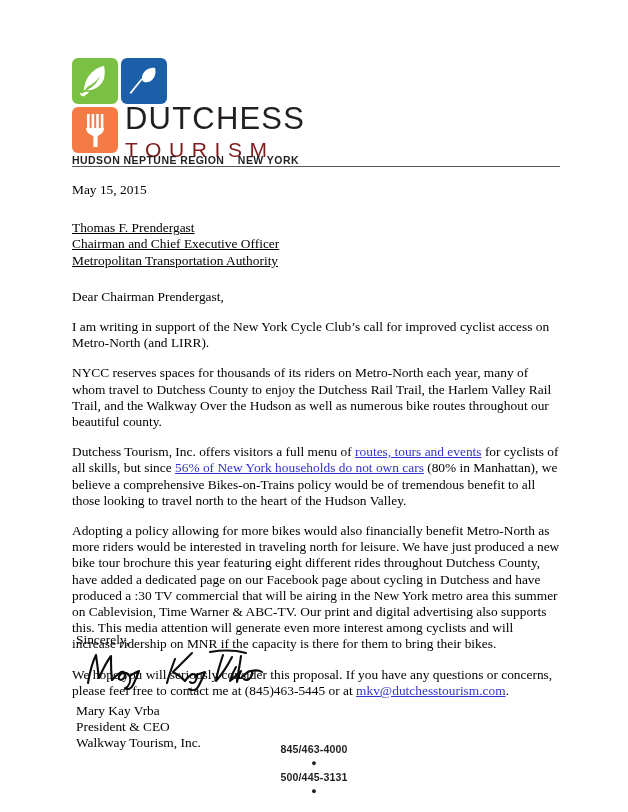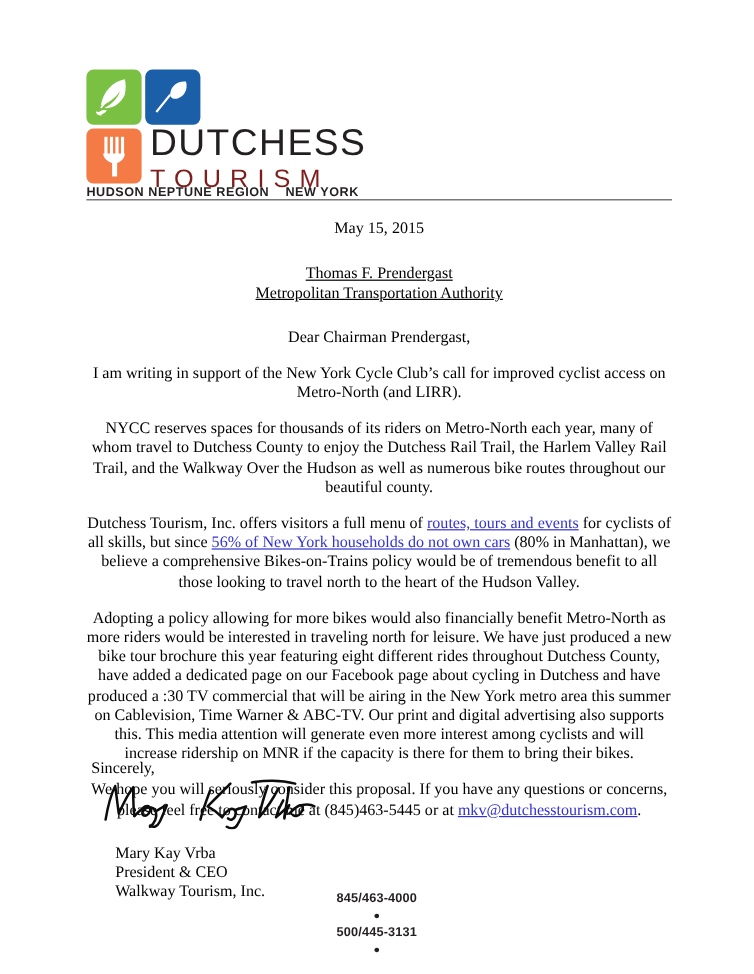--- a/index.html
+++ b/index.html
@@ -108,21 +108,21 @@
   .body-copy {
     position: absolute;
     left: 72px;
     top: 182px;
     width: 488px;
     font-size: 13.4px;
     line-height: 16.2px;
   }
   .body-copy p {
     margin: 0 0 14px 0;
-    text-align: center;
+    text-align: left;
   }
   .date-line { margin-bottom: 22px !important; }
   .addressee { margin-bottom: 20px !important; text-decoration: underline; }
   .addressee span { display: block; }
   .salutation { margin-bottom: 14px !important; }
 
   a.doclink {
     color: #3333cc;
     text-decoration: underline;
   }
@@ -140,21 +140,21 @@
   .sig-graphic {
     position: relative;
     height: 40px;
     margin-top: 1px;
   }
   .sig-graphic svg {
     position: absolute;
     left: 4px;
     top: -2px;
   }
-  .sig-name span { display: block; margin-left: 20px; }
+  .sig-name span { display: block; }
 
   
   .footer {
     position: absolute;
     left: 0;
     top: 742px;
     width: 628px;
     text-align: center;
     font-family: "Liberation Sans", "DejaVu Sans", sans-serif;
     color: #231f20;
@@ -218,20 +218,21 @@
   </div>
 
   <div class="head-rule"></div>
 
   <div class="body-copy">
 
     <p class="date-line">May 15, 2015</p>
 
     <p class="addressee">
       <span>Thomas F. Prendergast</span>
+      <span>Chairman and Chief Executive Officer</span>
       <span>Metropolitan Transportation Authority</span>
     </p>
 
     <p class="salutation">Dear Chairman Prendergast,</p>
 
     <p>I am writing in support of the New York Cycle Club’s call for improved cyclist access on Metro-North (and LIRR).</p>
 
     <p>NYCC reserves spaces for thousands of its riders on Metro-North each year, many of whom travel to Dutchess County to enjoy the Dutchess Rail Trail, the Harlem Valley Rail Trail, and the Walkway Over the Hudson as well as numerous bike routes throughout our beautiful county.</p>
 
     <p><span>Dutchess Tourism, Inc. offers visitors a full menu of </span><a class="doclink" href="#">routes, tours and events</a><span> for cyclists of all skills, but since </span><a class="doclink" href="#">56% of New York households do not own cars</a><span> (80% in Manhattan), we believe a comprehensive Bikes-on-Trains policy would be of tremendous benefit to all those looking to travel north to the heart of the Hudson Valley.</span></p>

